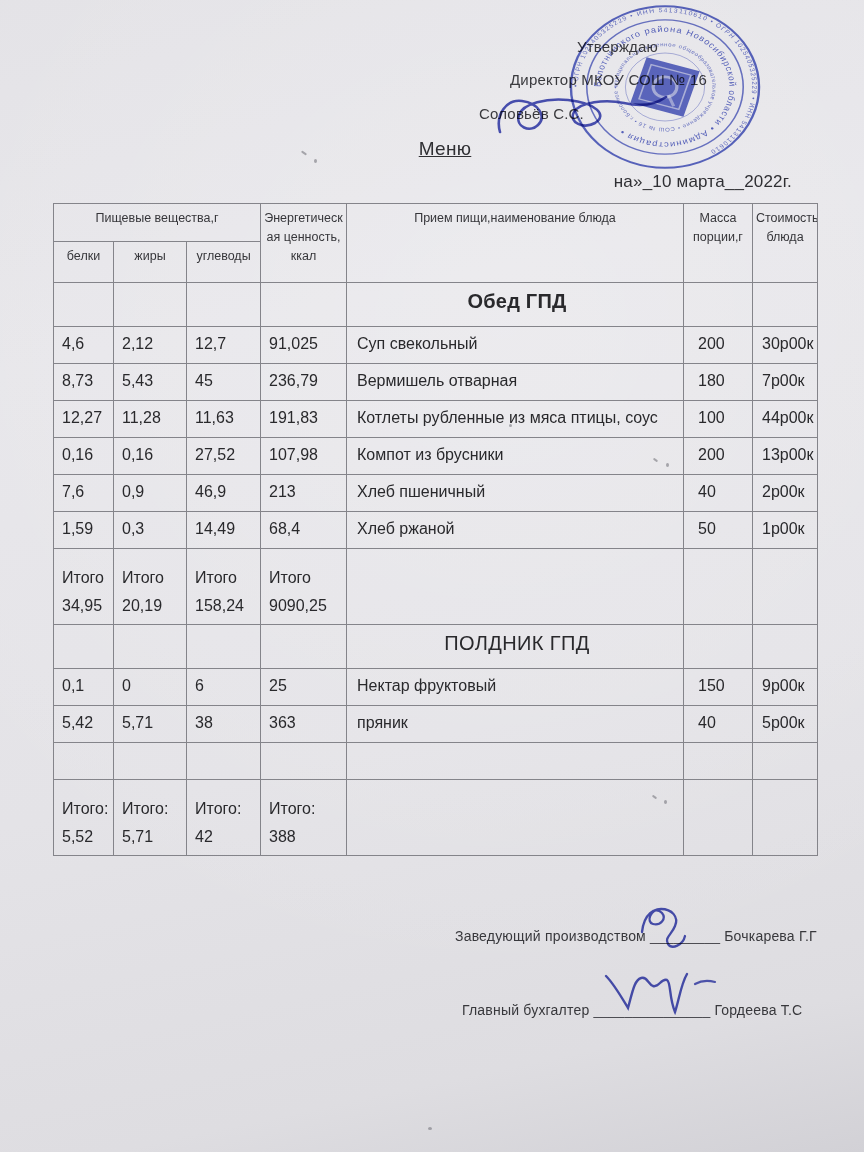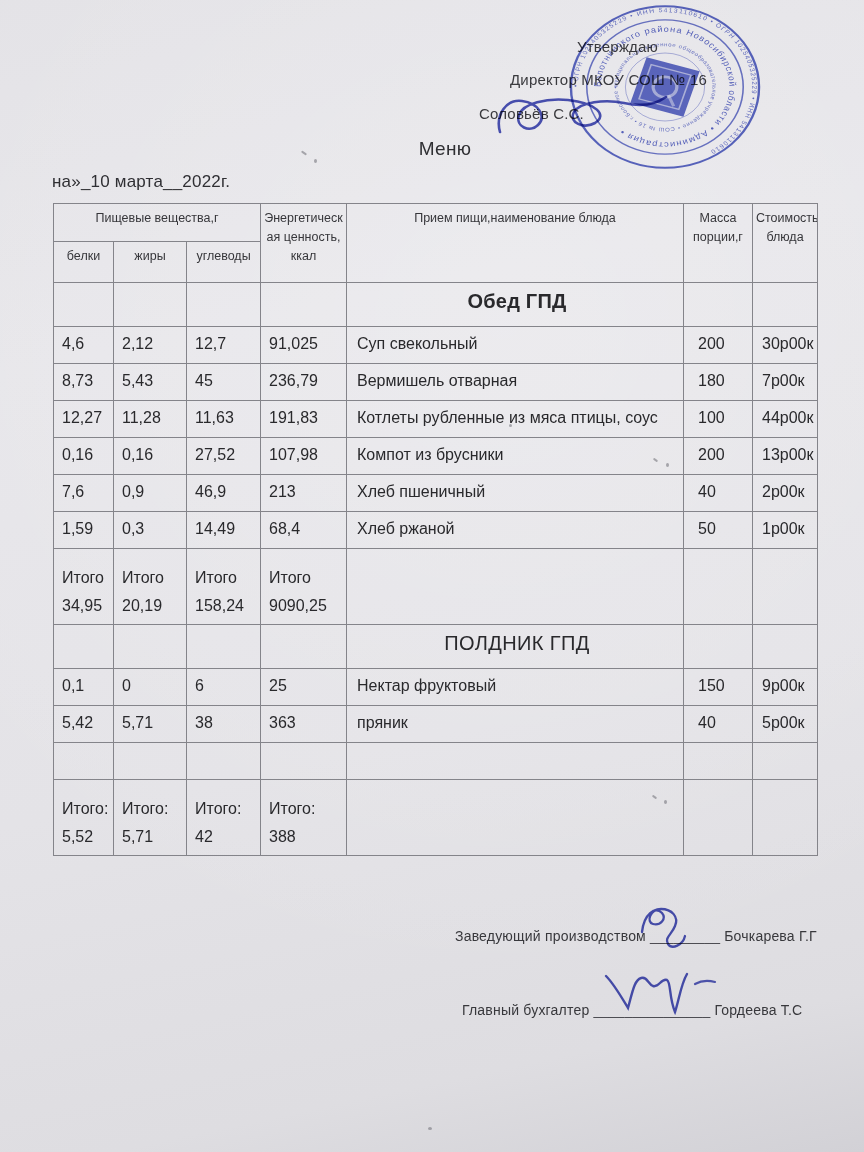--- a/index.html
+++ b/index.html
@@ -16,22 +16,22 @@
     color:#2d2d30;
   }
   
   .appr{position:absolute;font-size:15px;color:#3a3a3e;letter-spacing:.2px;}
   
   .stamp{position:absolute;left:566px;top:2px;width:198px;height:170px;
          mix-blend-mode:multiply;opacity:.92;}
   .dir-sig{position:absolute;left:492px;top:86px;width:190px;height:64px;mix-blend-mode:multiply;}
   
   .title{position:absolute;left:0;top:138px;width:864px;text-align:center;
-         padding-left:26px;box-sizing:border-box;font-size:19px;color:#2f2f33;letter-spacing:.3px;}
-  .dateline{position:absolute;left:0;top:172px;width:792px;text-align:left;
+         padding-left:26px;box-sizing:border-box;font-size:19px;color:#2f2f33;letter-spacing:.3px;text-decoration:underline;}
+  .dateline{position:absolute;left:0;top:172px;width:792px;text-align:right;
          padding-left:52px;box-sizing:border-box;font-size:17px;color:#2f2f33;letter-spacing:.2px;}
   
   table.menu{
     position:absolute;left:53px;top:203px;border-collapse:collapse;table-layout:fixed;
     width:764px;
   }
   table.menu th,table.menu td{
     border:1px solid #84848a;box-sizing:border-box;overflow:hidden;
   }
   table.menu th{

